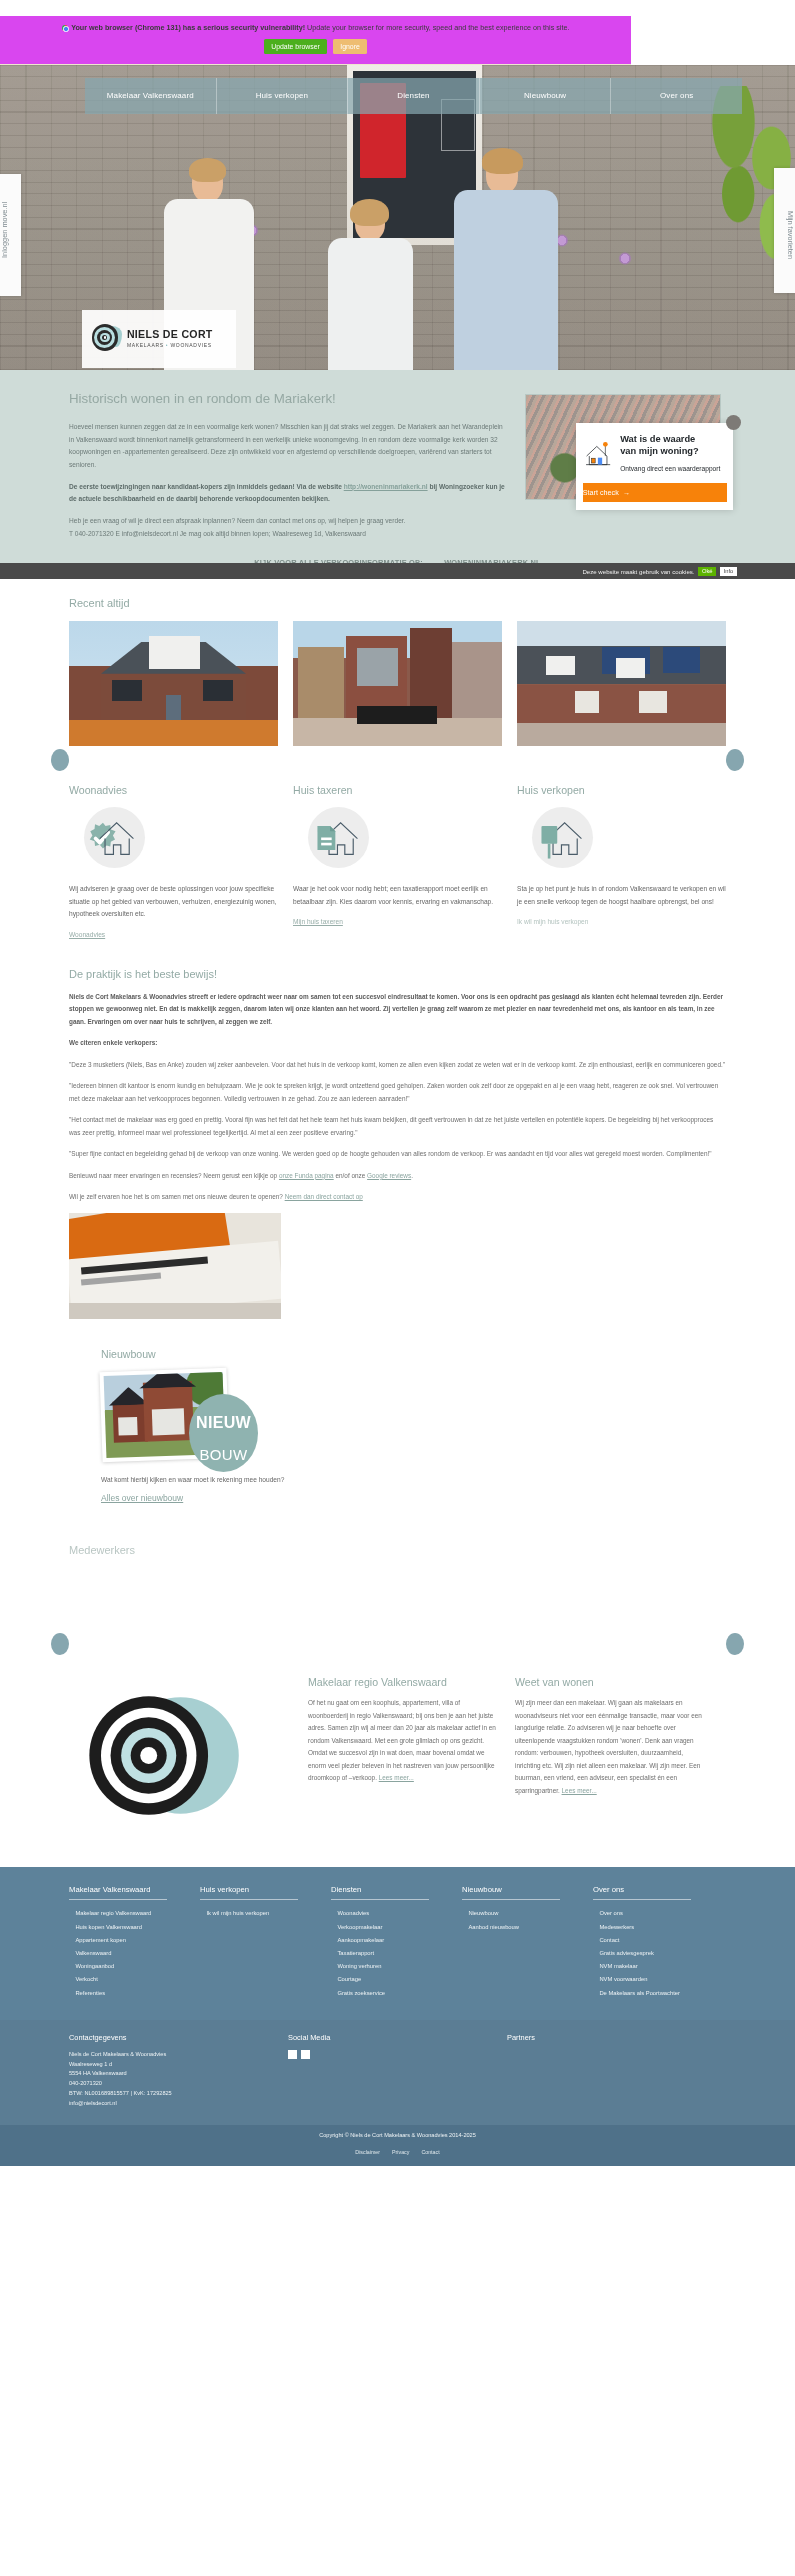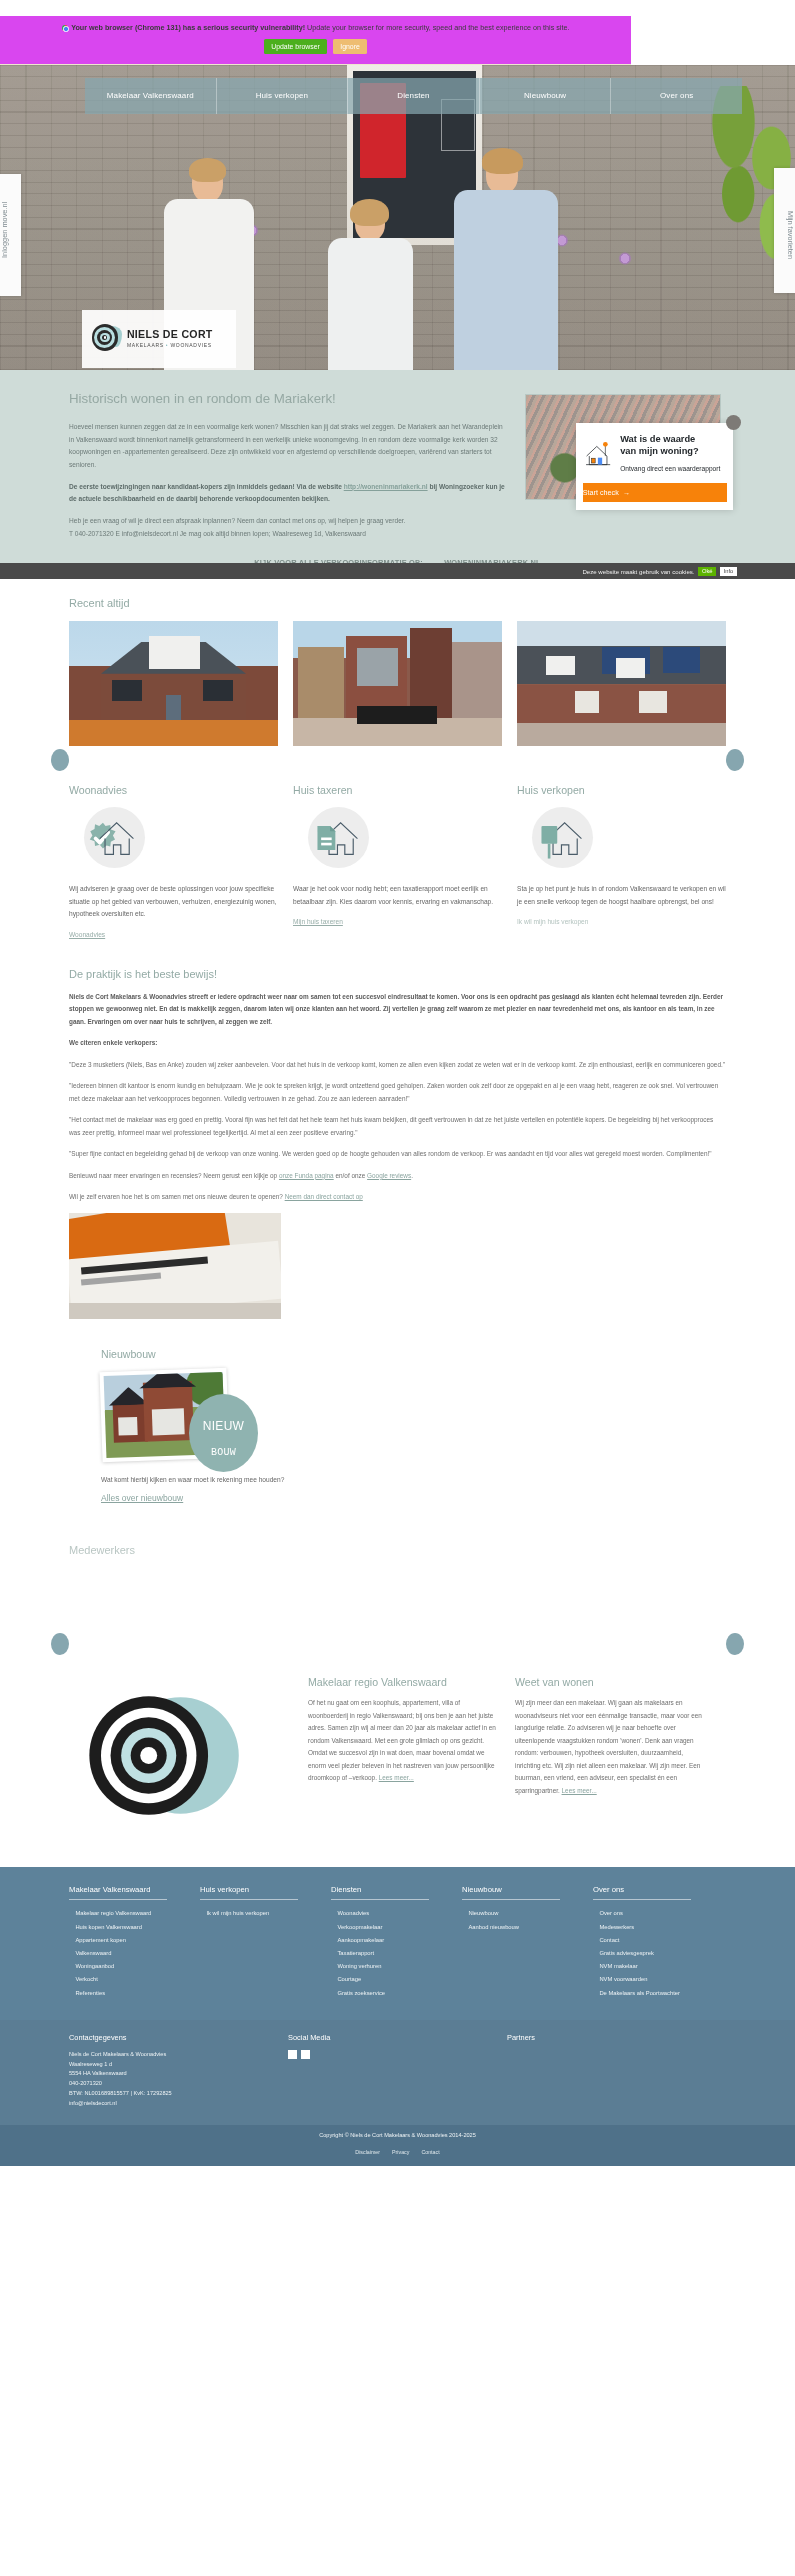--- a/index.html
+++ b/index.html
@@ -222,22 +222,22 @@
     width:100%;height:100%;
     background:
       radial-gradient(circle at 86% 16%, #4e7a36 0 16%, transparent 17%),
       linear-gradient(#b9cfdd 0 42%, #7f9a55 42% 100%);
     position:relative; overflow:hidden;
   }
   .nb-badge{
     position:absolute; right:-30px; bottom:-11.7px; width:69px;height:78px;border-radius:50%;
     background:#8fb3b0; color:#fff; display:flex;flex-direction:column;align-items:center;justify-content:center;
   }
-  .nb-badge .n1{ font-size:12px;font-weight:normal;letter-spacing:0.3px;margin-top:12px; }
-  .nb-badge .n2{ font-size:10px;letter-spacing:0.3px;margin-top:14px;font-family:Liberation Mono, monospace; }
+  .nb-badge .n1{ font-size:16px;font-weight:bold;letter-spacing:0.3px;margin-top:12px; }
+  .nb-badge .n2{ font-size:15px;letter-spacing:0.3px;margin-top:14px; }
   .nb-col p{ font-size:6.6px;line-height:1.85;color:#666;margin:0 0 6.4px; }
   .nb-col a{ color:#8aa49f;text-decoration:underline; }
 
   
   .medewerkers{ width:795px; padding:20px 0 0; position:relative; }
   .medewerkers h2{ width:657px;margin:0 auto;font-size:11px;font-weight:normal;color:#b9c6c3; }
   .med-arrow{ position:absolute; width:18px;height:22px;border-radius:50%;background:#86a6af;top:109px;cursor:pointer; }
   .med-arrow.l{ left:51px; } .med-arrow.r{ right:51px; }
 
   

